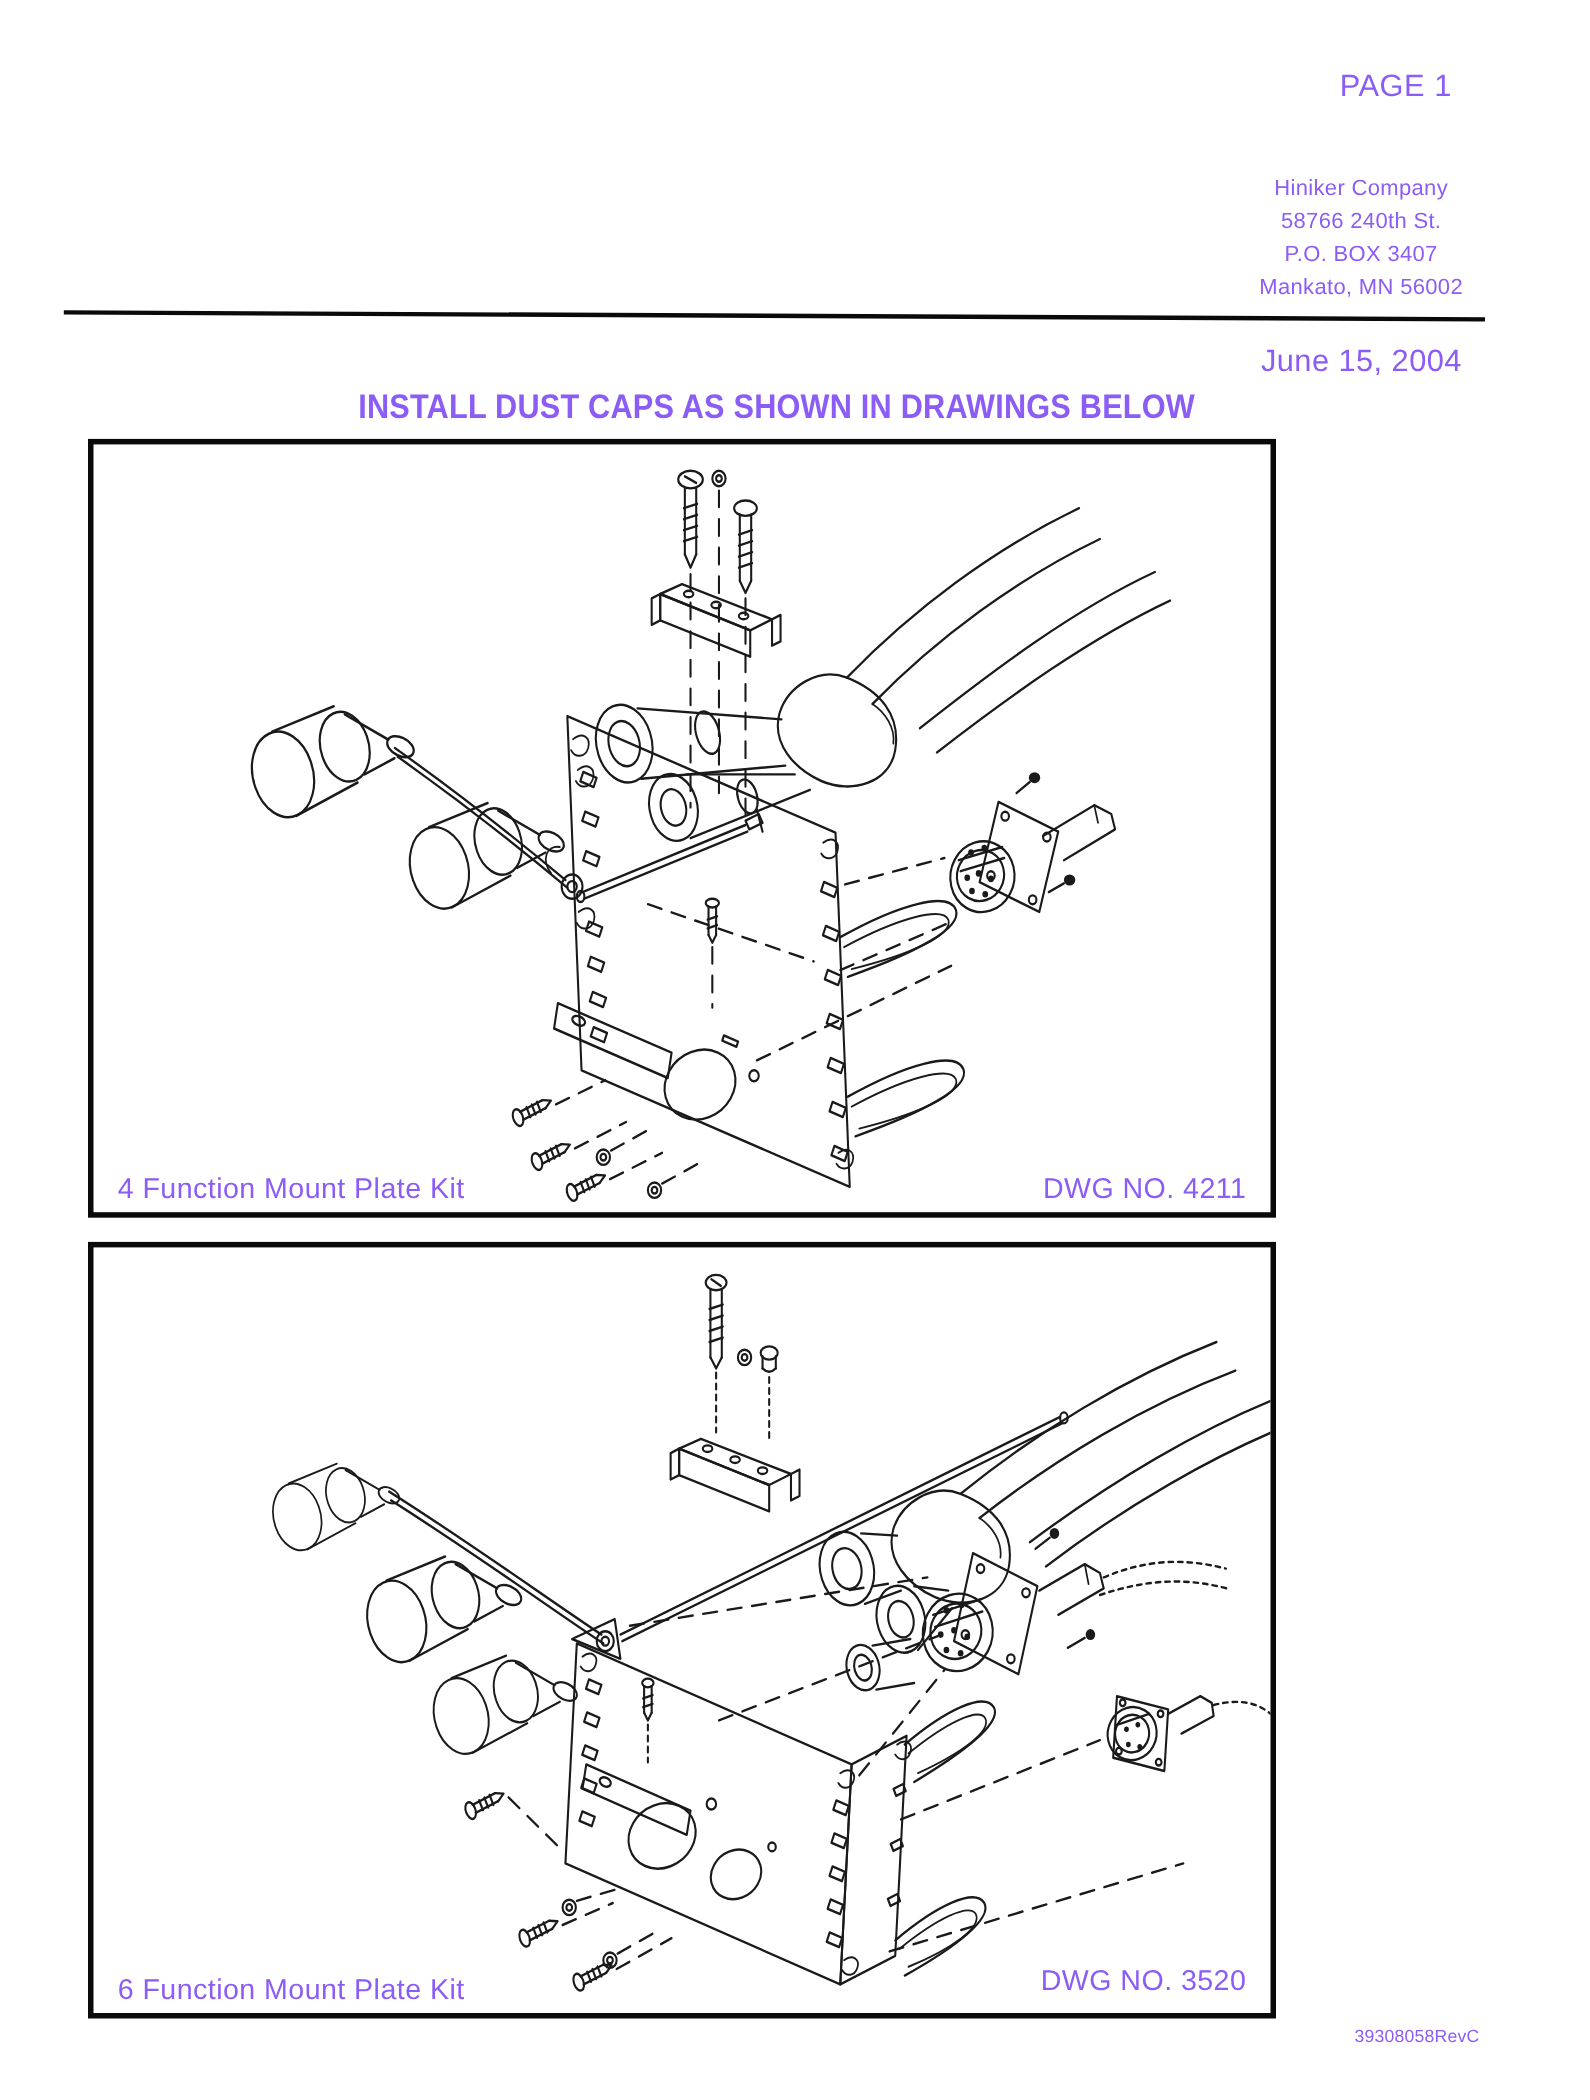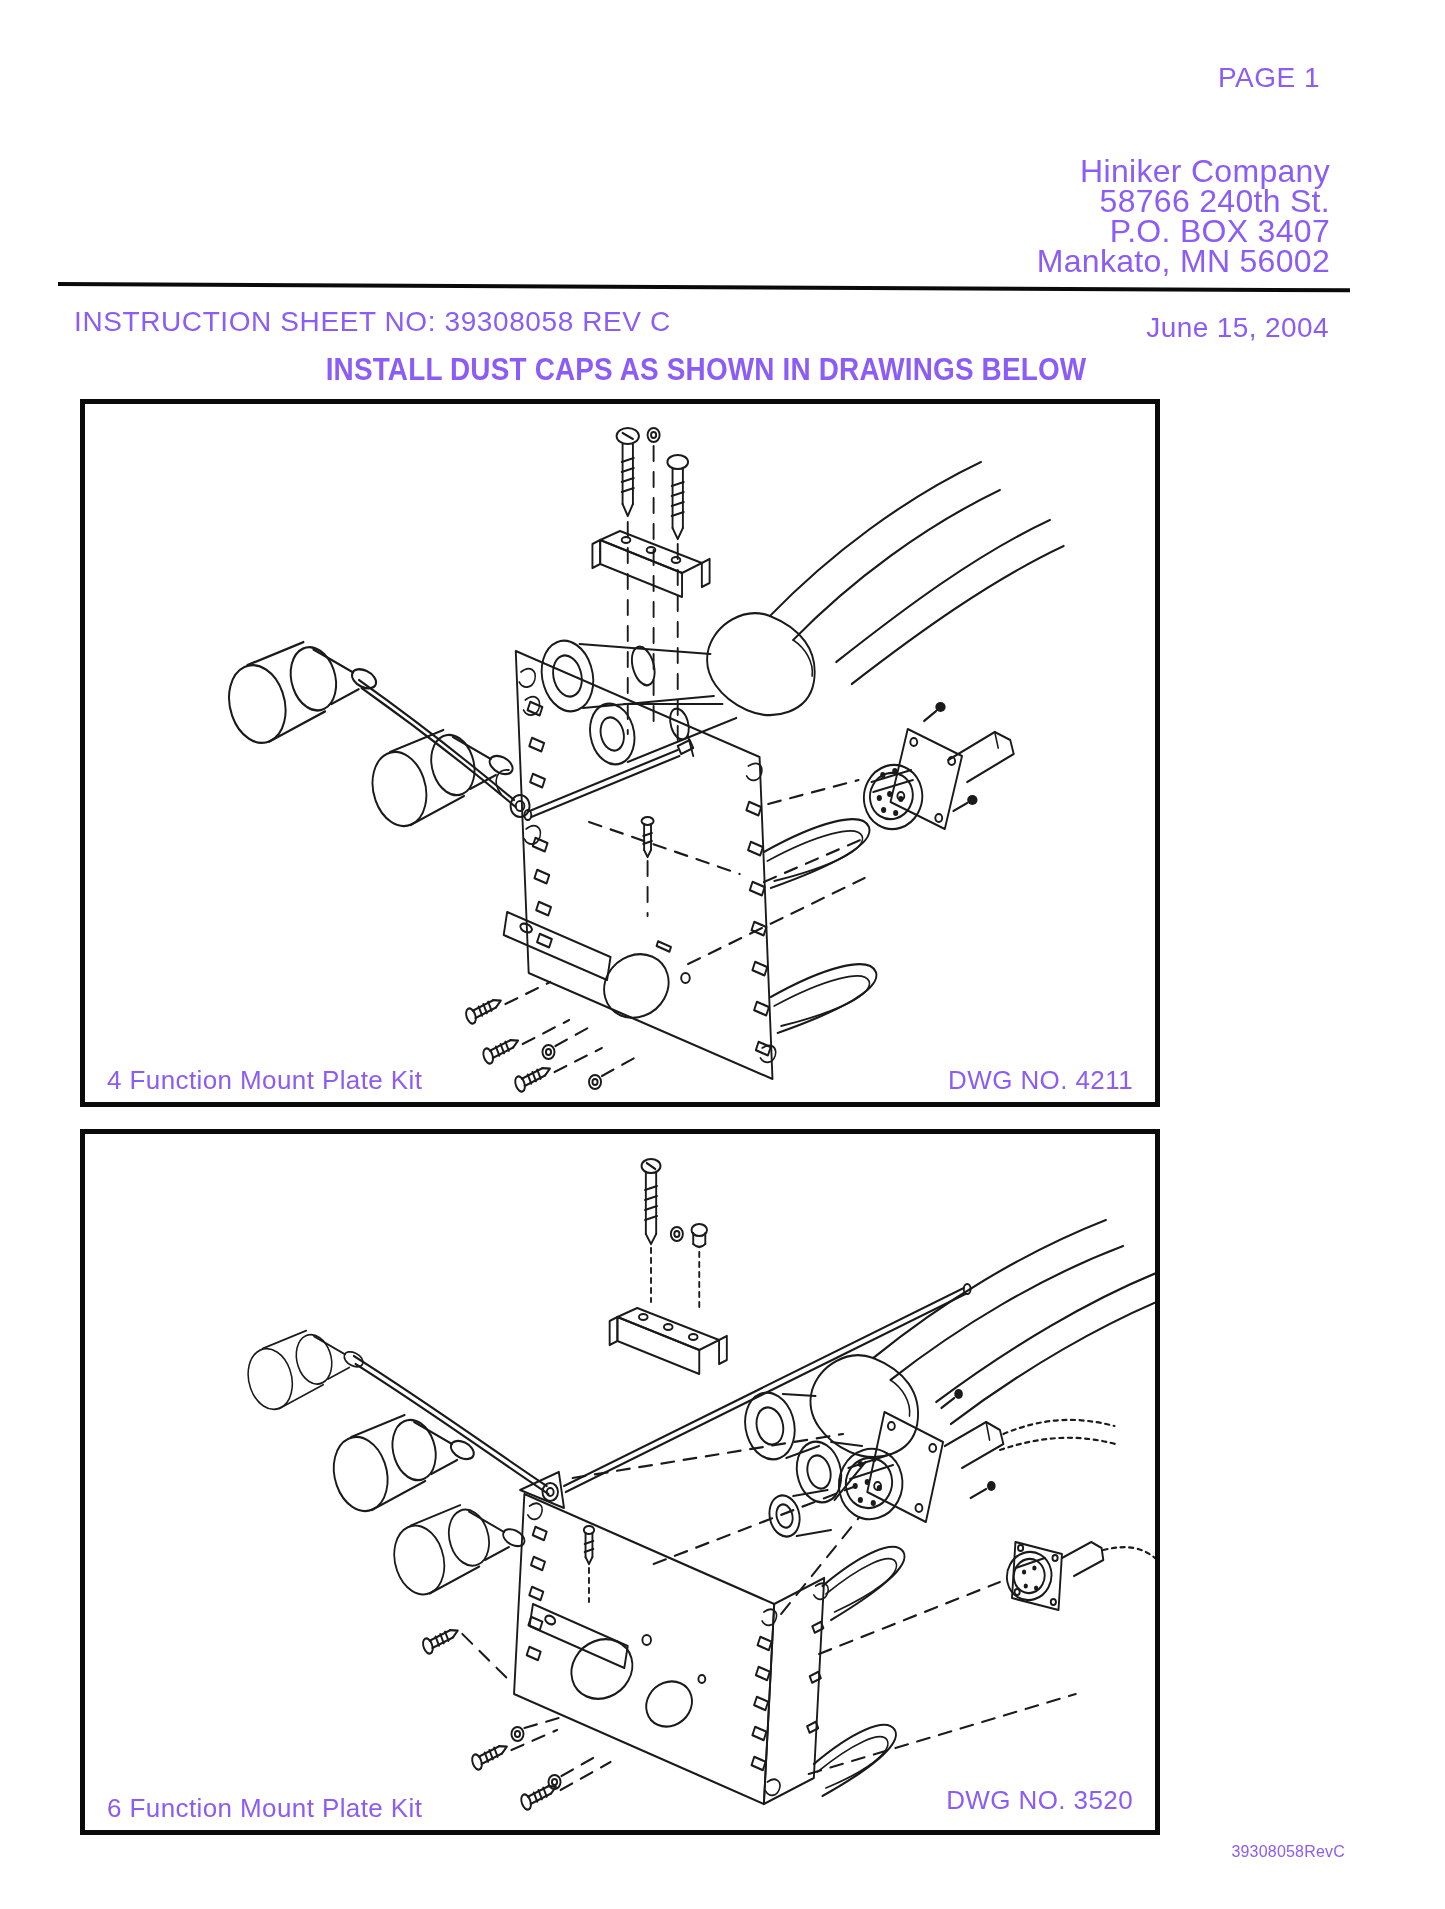--- a/index.html
+++ b/index.html
@@ -6,21 +6,21 @@
   #page{
     position:relative;
     width:1445px;height:1909px;
     background:#ffffff;
     font-family:"Liberation Sans", sans-serif;
     color:#8b5cf6;
     overflow:hidden;
   }
   .abs{position:absolute;}
   #page-number{top:62px;right:125px;font-size:28px;letter-spacing:.5px;}
-  #company-address{top:156px;right:115px;text-align:right;font-size:32px;line-height:30px;letter-spacing:.3px;}
+  #company-address{top:156px;right:115px;text-align:center;font-size:20px;line-height:30px;letter-spacing:.3px;}
   #title-block{top:210px;left:74px;font-size:28px;line-height:32px;letter-spacing:.6px;}
   #divider-rule{top:282px;left:58px;width:1292px;height:4px;background:#0a0a0a;transform:rotate(.28deg);transform-origin:left center;}
   #sheet-number{top:306px;left:74px;font-size:28px;letter-spacing:.6px;}
   #doc-date{top:312px;right:116px;font-size:28px;letter-spacing:.4px;text-align:right;}
   #main-heading{top:352px;left:80px;width:1252px;text-align:center;font-size:31px;font-weight:bold;letter-spacing:.2px;transform:scaleX(.9);transform-origin:center;}
   .drawing-box{
     position:absolute;left:80px;width:1080px;
     border:5px solid #0a0a0a;box-sizing:border-box;background:#fff;
   }
   #drawing-box-1{top:399px;height:708px;}
@@ -48,21 +48,20 @@
     <div>58766 240th St.</div>
     <div>P.O. BOX 3407</div>
     <div>Mankato, MN 56002</div>
   </div>
 
   <div class="abs" id="title-block">
   </div>
 
   <div class="abs" id="divider-rule"></div>
 
-  <div class="abs" id="sheet-number">INSTRUCTION SHEET NO: 39308058 REV C</div>
   <div class="abs" id="doc-date">June 15, 2004</div>
 
   <div class="abs" id="main-heading">INSTALL DUST CAPS AS SHOWN IN DRAWINGS BELOW</div>
 
   <div class="drawing-box" id="drawing-box-1">
     <svg viewBox="0 0 1242 698" preserveAspectRatio="none">
       <defs>
         <g id="dcap" class="ink">
           <ellipse cx="0" cy="0" rx="30" ry="38" transform="rotate(-22)"></ellipse>
           <ellipse cx="62" cy="-24" rx="24" ry="31" transform="rotate(-22 62 -24)"></ellipse>

